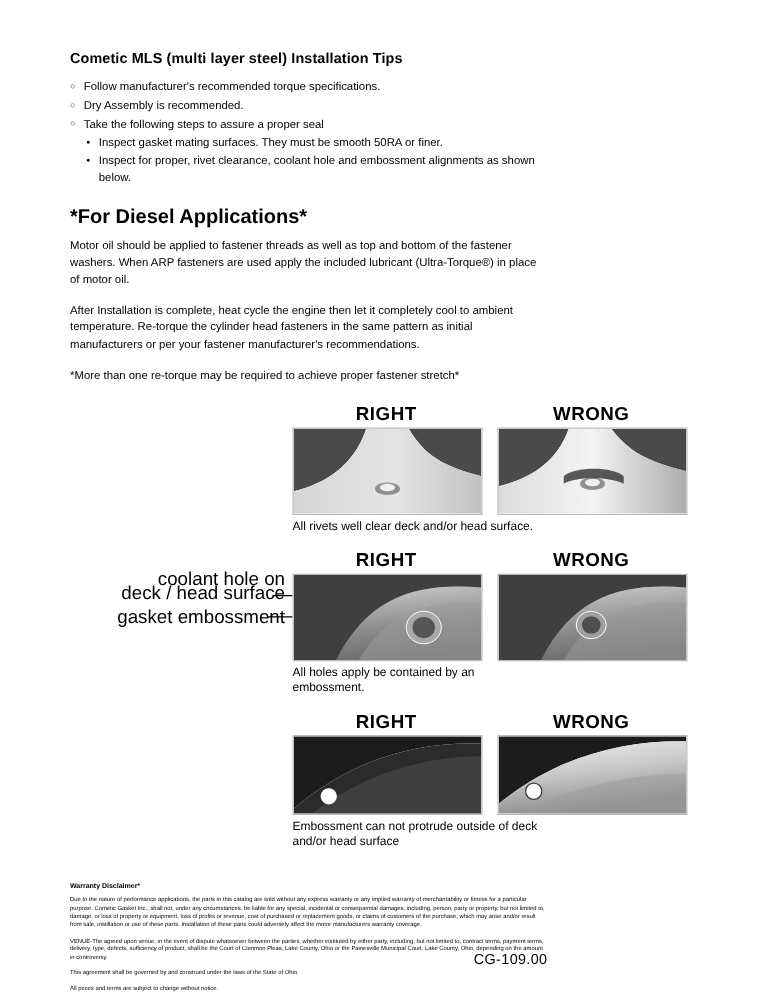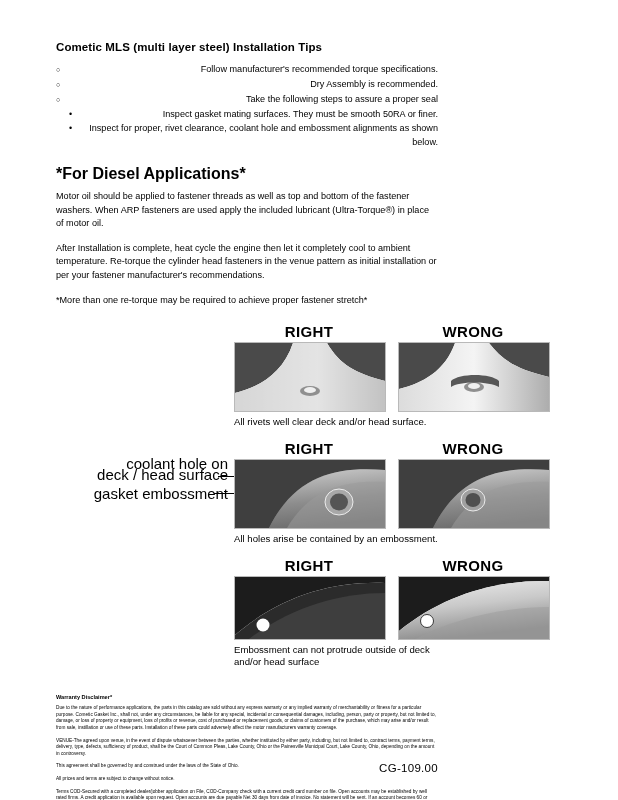--- a/index.html
+++ b/index.html
@@ -33,21 +33,20 @@
     list-style: none;
     margin: 0;
     padding: 0;
   }
   ul.bullets > li {
     font-size: 9.1px;
     line-height: 14px;
     position: relative;
     padding-left: 11px;
     margin-bottom: 1px;
-    text-align: right;
   }
   ul.bullets > li::before {
     content: "\25CB";
     position: absolute;
     left: 0;
     top: 0;
     font-size: 7px;
     line-height: 15px;
   }
   ul.subbullets {
@@ -191,21 +190,21 @@
       <span>Take the following steps to assure a proper seal</span>
       <ul class="subbullets">
         <li><span>Inspect gasket mating surfaces.  They must be smooth 50RA or finer.</span></li>
         <li><span>Inspect for proper, rivet clearance, coolant hole and embossment alignments as shown below.</span></li>
       </ul>
     </li>
   </ul>
 
   <h2 class="section">*For Diesel Applications*</h2>
   <p class="body">Motor oil should be applied to fastener threads as well as top and bottom of the fastener washers. When ARP fasteners are used apply the included lubricant (Ultra-Torque®) in place of motor oil.</p>
-  <p class="body">After Installation is complete, heat cycle the engine then let it completely cool to ambient temperature. Re-torque the cylinder head fasteners in the venue pattern as initial installation or per your fastener manufacturer's recommendations.</p>
+  <p class="body">After Installation is complete, heat cycle the engine then let it completely cool to ambient temperature. Re-torque the cylinder head fasteners in the same pattern as initial manufacturers or per your fastener manufacturer's recommendations.</p>
   <p class="body last">*More than one re-torque may be required to achieve proper fastener stretch*</p>
 
   <div class="figures">
 
     <div class="fig-row row1">
       <div class="fig-cell">
         <div class="fig-label">RIGHT</div>
         <div class="fig-box">
           <svg viewBox="0 0 150 68" width="150" height="68" preserveAspectRatio="none">
             <defs>
@@ -297,21 +296,21 @@
             <rect x="0" y="0" width="150" height="68" fill="#6f6f6f"></rect>
             <path d="M0,0 L150,0 L150,10 C100,6 60,16 34,68 L0,68 Z" fill="#3f3f3f"></path>
             <path d="M150,10 C100,6 60,16 34,68 L150,68 Z" fill="url(#g4)"></path>
             <path d="M150,22 C108,20 74,30 52,68 L150,68 Z" fill="#9a9a9a" opacity="0.55"></path>
             <ellipse cx="74" cy="40" rx="12" ry="11" fill="#9f9f9f" stroke="#ffffff" stroke-width="0.8"></ellipse>
             <ellipse cx="74" cy="40" rx="7.5" ry="7" fill="#4f4f4f"></ellipse>
           </svg>
         </div>
       </div>
     </div>
-    <div class="fig-caption wide">All holes arise be contained by an embossment.</div>
+    <div class="fig-caption wide">All holes apply be contained by an embossment.</div>
 
     <div class="fig-row row3">
       <div class="fig-cell">
         <div class="fig-label">RIGHT</div>
         <div class="fig-box tall">
           <svg viewBox="0 0 150 62" width="150" height="62" preserveAspectRatio="none">
             <rect x="0" y="0" width="150" height="62" fill="#ffffff"></rect>
             <path d="M0,0 L150,0 L150,6 C96,4 44,20 0,58 Z" fill="#1c1c1c"></path>
             <path d="M150,6 C96,4 44,20 0,58 L0,62 L150,62 L150,6 Z" fill="#2b2b2b"></path>
             <path d="M150,16 C104,16 56,30 14,62 L150,62 Z" fill="#6a6a6a" opacity="0.3"></path>

